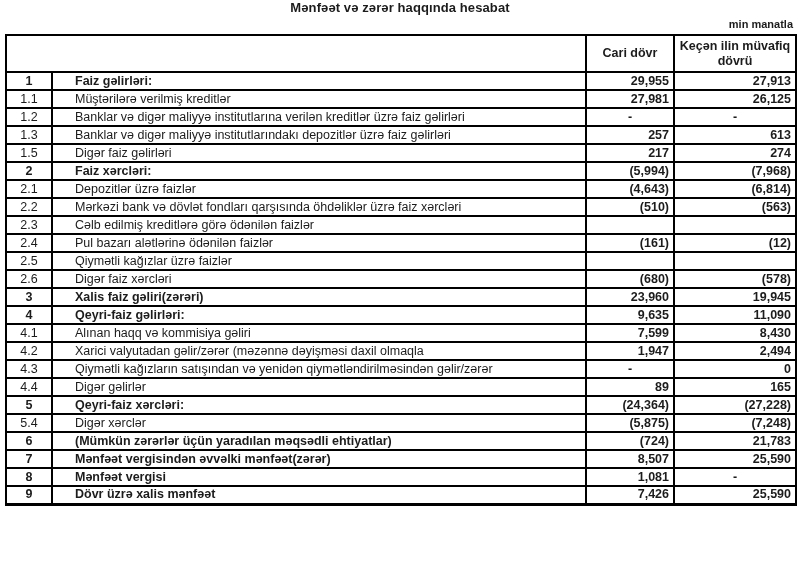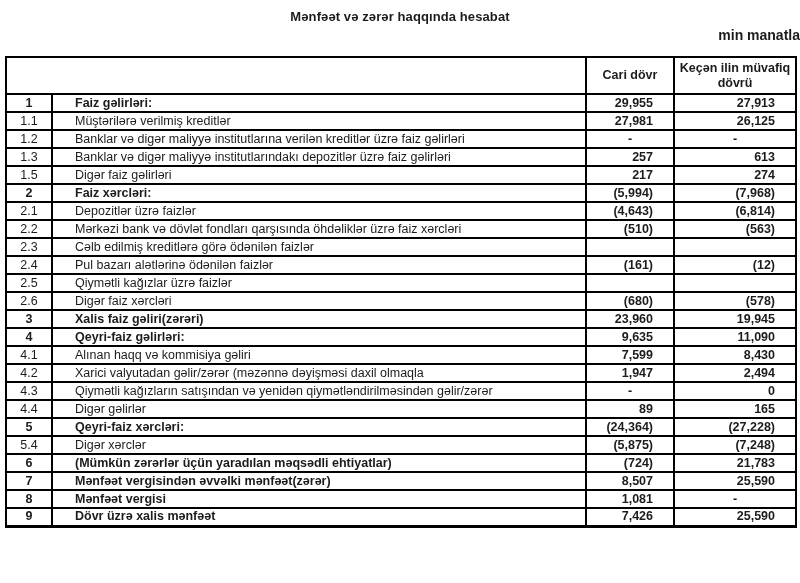--- a/index.html
+++ b/index.html
@@ -9,29 +9,29 @@
     height: 583px;
     background: #ffffff;
     color: #1c1c1c;
     font-family: "Liberation Sans", "DejaVu Sans", sans-serif;
     overflow: hidden;
   }
   .title {
     text-align: center;
     font-size: 13px;
     font-weight: bold;
-    padding-top: 9px;
     letter-spacing: 0.1px;
   }
   .unit-note {
     text-align: right;
-    font-size: 14px;
+    font-size: 11px;
     font-weight: bold;
+    padding-right: 7px;
     margin-top: 3px;
-    margin-bottom: 13px;
+    margin-bottom: 4px;
   }
   table.pl-table {
     border-collapse: collapse;
     table-layout: fixed;
     width: 790px;
     margin-left: 5px;
     border: 2px solid #000;
     border-bottom-width: 3px;
   }
   .pl-table col.c-no    { width: 46px; }
@@ -54,21 +54,21 @@
     line-height: 1.15;
     padding: 1px 2px;
   }
   .pl-table tbody td {
     height: 18px;
     line-height: 15px;
     vertical-align: middle;
   }
   .pl-table td.no   { text-align: center; }
   .pl-table td.label{ text-align: left; padding-left: 22px; }
-  .pl-table td.val  { text-align: right; padding-right: 20px; }
+  .pl-table td.val  { text-align: right; padding-right: 4px; }
   .pl-table tr.bold td { font-weight: bold; }
   .pl-table td.reg  { font-weight: bold; }
   .pl-table td.dash { text-align: center; padding-right: 4px; }
 </style>
 </head>
 <body>
 
 <div class="title">Mənfəət və zərər haqqında hesabat</div>
 <div class="unit-note">min manatla</div>
 

